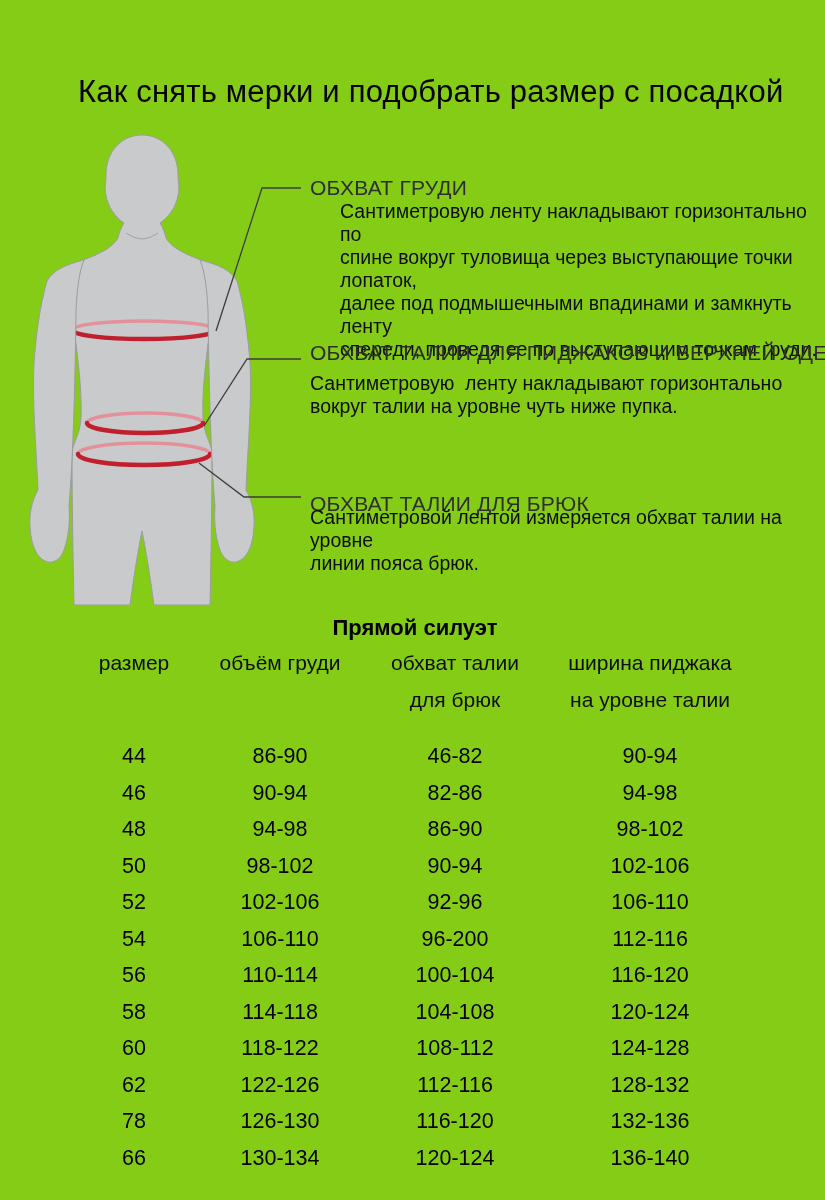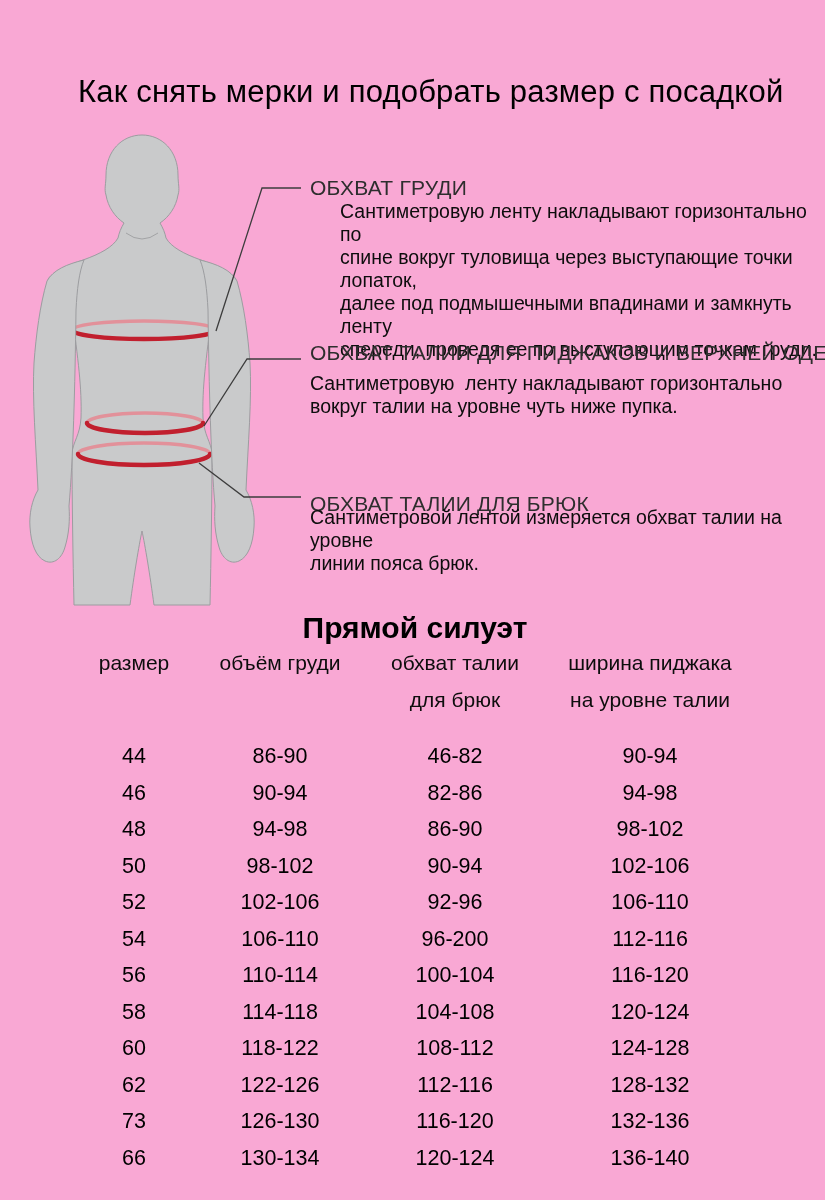--- a/index.html
+++ b/index.html
@@ -1,17 +1,17 @@
 <!DOCTYPE html>
 <html><head>
 <meta charset="utf-8">
 <style>
   html,body{margin:0;padding:0;background:#fff;}
   .page{
-    position:relative;width:825px;height:1200px;background:#f9a8d4;
+    position:relative;width:825px;height:1200px;background:#84cc16;
     font-family:"Liberation Sans", sans-serif;color:#111;overflow:hidden;
   }
   .abs{position:absolute;}
   .page-title{
     left:78px;top:74px;font-size:31px;line-height:36px;color:#000;
     white-space:nowrap;letter-spacing:0.2px;
   }
   .figure-svg{left:0;top:130px;width:825px;height:480px;}
   .ann-heading{
     left:310px;font-size:21px;line-height:24px;color:#2e2e2e;
@@ -19,21 +19,21 @@
   }
   .ann-body{
     left:310px;font-size:19.5px;line-height:23px;color:#0d0d0d;
     white-space:pre-wrap;
   }
   .h1{top:176px;} .b1{top:200px;margin-left:30px;}
   .h2{top:341px;} .b2{top:372px;}
   .h3{top:492px;} .b3{top:506px;}
   .table-title{
     left:5px;top:613px;width:820px;text-align:center;
-    font-size:30px;line-height:30px;font-weight:bold;color:#000;
+    font-size:22px;line-height:30px;font-weight:bold;color:#000;
   }
   .thead{left:60px;top:645px;width:682px;}
   .tbody{left:60px;top:738px;width:682px;}
   .trow{display:flex;height:36.5px;line-height:36.5px;}
   .thead .trow{font-size:21px;color:#0d0d0d;}
   .tbody .trow{font-size:21.5px;color:#000;}
   .c1{width:148px;text-align:center;}
   .c2{width:144px;text-align:center;}
   .c3{width:206px;text-align:center;}
   .c4{width:184px;text-align:center;}
@@ -196,21 +196,21 @@
       <span class="c3">108-112</span>
       <span class="c4">124-128</span>
     </div>
     <div class="trow">
       <span class="c1">62</span>
       <span class="c2">122-126</span>
       <span class="c3">112-116</span>
       <span class="c4">128-132</span>
     </div>
     <div class="trow">
-      <span class="c1">73</span>
+      <span class="c1">78</span>
       <span class="c2">126-130</span>
       <span class="c3">116-120</span>
       <span class="c4">132-136</span>
     </div>
     <div class="trow">
       <span class="c1">66</span>
       <span class="c2">130-134</span>
       <span class="c3">120-124</span>
       <span class="c4">136-140</span>
     </div>

